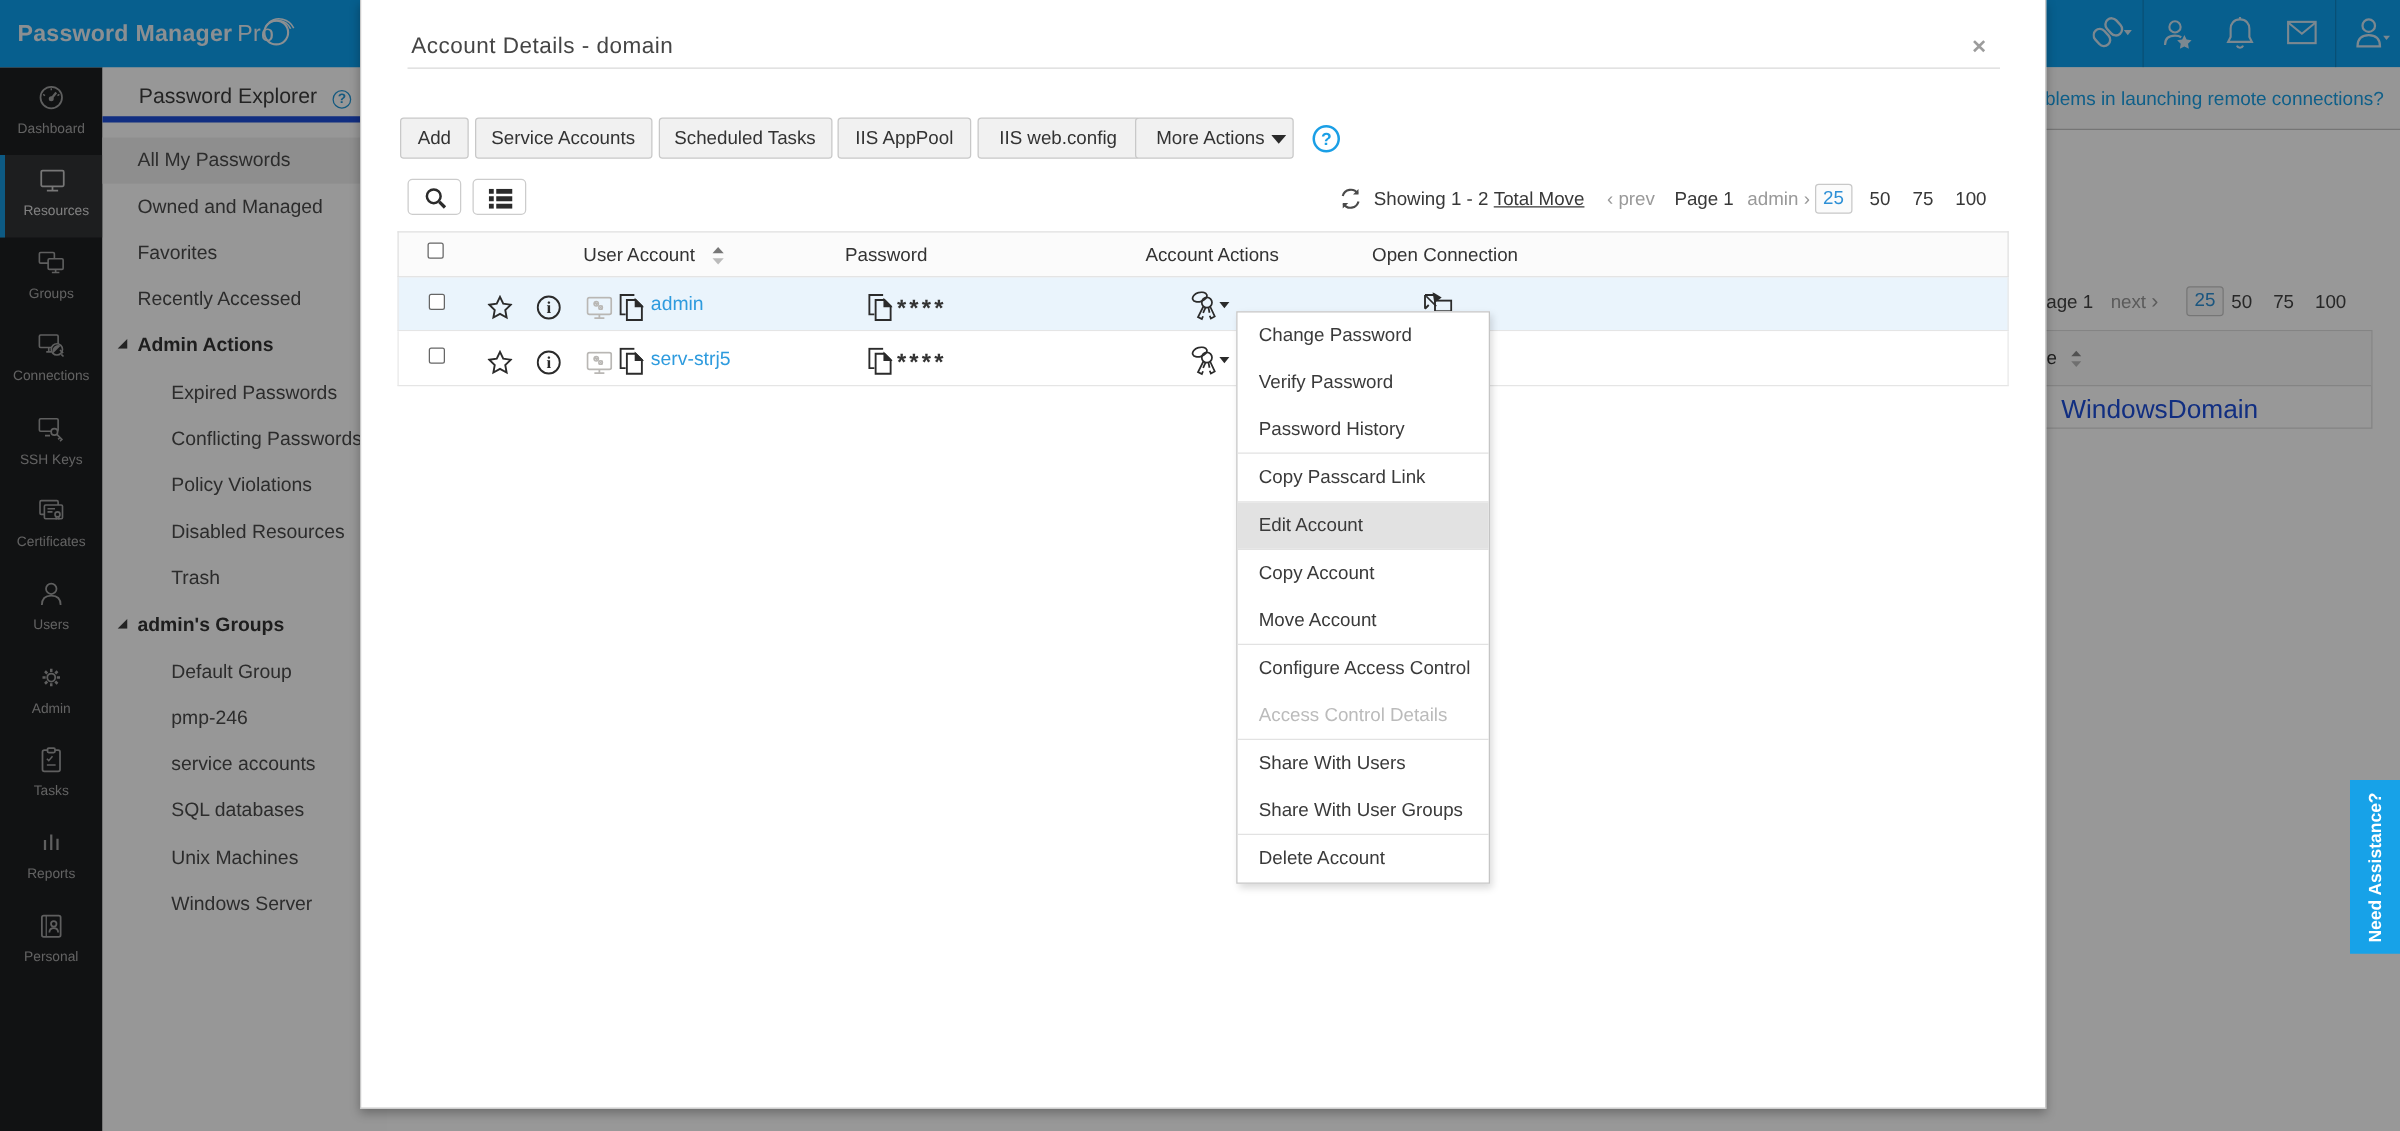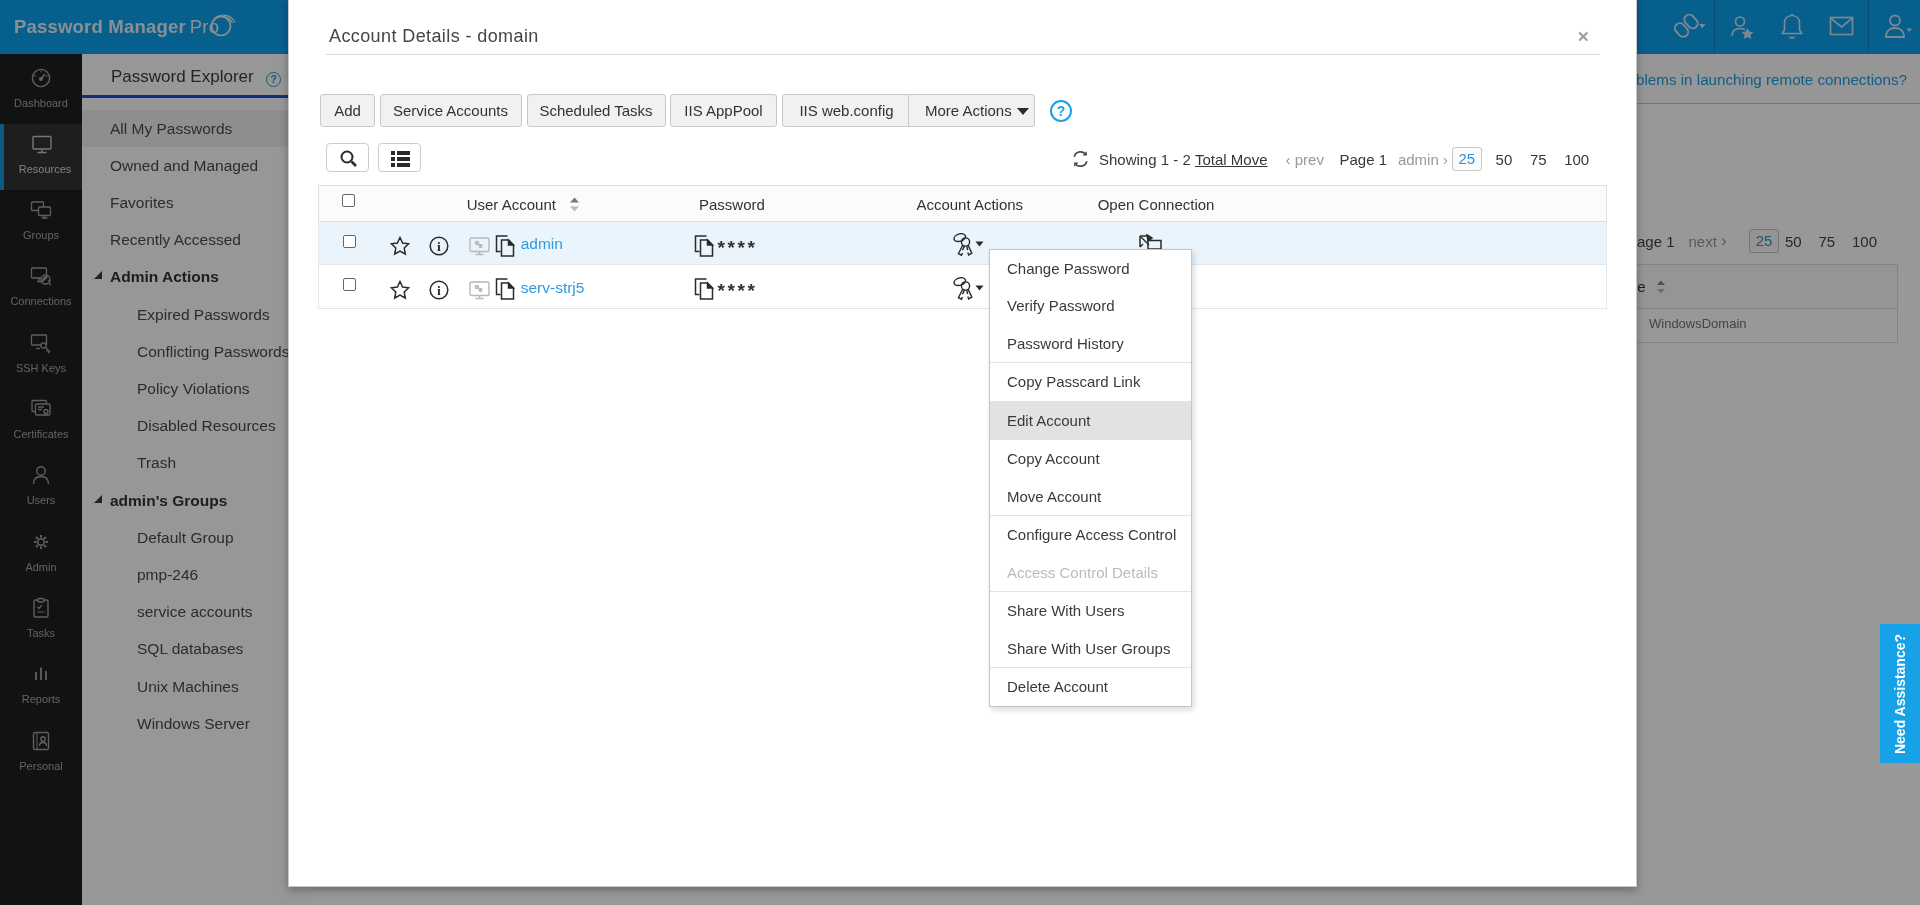--- a/index.html
+++ b/index.html
@@ -11,21 +11,21 @@
 #topbar { position:absolute; left:0; top:0; width:1920px; height:54px; background:#0C9FEE; }
 #logo { position:absolute; left:14px; top:16px; color:#E9F0F5; font-size:18.5px; font-weight:bold; letter-spacing:0.2px; }
 #logo .pro { font-weight:normal; margin-left:4px; }
 .tb-div { position:absolute; top:0; width:1px; height:54px; background:#0F85C4; }
 #sidebar { position:absolute; left:0; top:54px; width:82px; height:851px; background:#1E1F21; }
 .sb-item { position:absolute; left:0; width:82px; height:66.3px; text-align:center; }
 .sb-item svg { position:absolute; left:29px; top:8px; }
 .sb-item .lbl { position:absolute; left:0; top:39px; width:82px; font-size:11px; color:#A6A6A6; }
 .sb-item.active { background:#313335; border-left:4px solid #1697DC; }
 #panel { position:absolute; left:82px; top:54px; width:228px; height:851px; background:#FDFDFD; }
-#panel-hd { position:absolute; left:0; top:0; width:228px; height:43.5px; border-bottom:3px solid #1d4ed8; }
+#panel-hd { position:absolute; left:0; top:0; width:228px; height:43.5px; border-bottom:5px solid #1d4ed8; }
 #panel-hd .t { position:absolute; left:29px; top:13px; font-size:17px; color:#3C3C3C; }
 .tree-item { position:absolute; left:0; width:228px; height:37.2px; line-height:37.2px; font-size:15.5px; color:#4B4B4B; }
 .tree-item .tx { position:absolute; left:28px; top:0; }
 .tree-item.child .tx { left:55px; }
 .tree-item.hd { font-weight:bold; color:#333; }
 .tree-item.sel { background:#EFEFEF; }
 .tri { position:absolute; left:12px; top:13px; }
 #content { position:absolute; left:310px; top:54px; width:1610px; height:851px; background:#fff; }
 #strip { position:absolute; left:0; top:0; width:1610px; height:50px; background:#FCFCFC; border-bottom:1px solid #C4C4C4; }
 #strip .link { position:absolute; right:13px; top:17px; font-size:15.2px; color:#1A9FE5; white-space:nowrap; }
@@ -257,21 +257,21 @@
   <div class="u-pg" style="left:1508.5px;top:178.5px">75</div>
   <div class="u-pg" style="left:1542px;top:178.5px">100</div>
   <div id="u-table">
     <div id="u-thead">
       <span style="position:absolute;left:344px;top:13px;font-size:15px;color:#333">Resource Type</span>
       <svg style="position:absolute;left:455px;top:13px" width="10" height="18" viewBox="0 0 10 18">
           <path d="M1 7 L5 2.5 L9 7 Z" fill="#888"></path>
           <path d="M1 11 L5 15.5 L9 11 Z" fill="#BBB"></path>
         </svg>
     </div>
-    <span style="position:absolute;left:448px;top:51px;font-size:13px;color:#737373">WindowsDomain</span>
+    <span style="position:absolute;left:448px;top:51px;font-size:21px;color:#1d4ed8">WindowsDomain</span>
   </div>
 </div>
 
 <svg class="abs" style="left:1674px;top:12px" width="32" height="28" viewBox="0 0 32 28" fill="none" stroke="#CFE4F2" stroke-width="1.9">
   <rect x="2.5" y="10.5" width="10" height="15" rx="5" transform="rotate(-42 7.5 18)"></rect>
   <rect x="12" y="2" width="10" height="15" rx="5" transform="rotate(-42 17 9.5)"></rect>
   <path d="M25 12 L31.5 12 L28.2 16.2 Z" fill="#CFE4F2" stroke="none"></path>
 </svg>
 <svg class="abs" style="left:1728px;top:13px" width="28" height="28" viewBox="0 0 28 28" fill="none" stroke="#CFE4F2" stroke-width="1.7">
   <circle cx="12" cy="8.5" r="4.5"></circle>
@@ -352,21 +352,21 @@
   <span class="pgtxt" style="left:1275.2px">100</span>
 
   <div id="m-table">
     <div id="m-thead">
       <div class="cb" style="left:22.5px;top:8.5px"></div>
       <span class="th" style="left:147.7px">User Account</span>
       <svg style="position:absolute;left:250px;top:9px" width="11" height="19" viewBox="0 0 11 19">
           <path d="M1 7.5 L5.5 2.5 L10 7.5 Z" fill="#777"></path>
           <path d="M1 11.5 L5.5 16.5 L10 11.5 Z" fill="#BBB"></path>
         </svg>
-      <span class="th" style="left:380px">Password</span>
+      <span class="th" style="left:357px">Password</span>
       <span class="th" style="left:597.4px">Account Actions</span>
       <span class="th" style="left:778.7px">Open Connection</span>
     </div>
 
     <div class="row" id="row1">
       <div class="cb" style="left:23.5px;top:13px"></div>
       <svg class="abs" style="left:71px;top:14.5px" width="20" height="20" viewBox="0 0 20 20" fill="none" stroke="#2B2B2B" stroke-width="1.5">
         <path d="M10 1.5 L12.6 7 L18.6 7.8 L14.2 12 L15.3 18 L10 15.1 L4.7 18 L5.8 12 L1.4 7.8 L7.4 7 Z"></path>
       </svg>
       <svg class="abs" style="left:110px;top:14.5px" width="20" height="20" viewBox="0 0 20 20" fill="none" stroke="#2B2B2B" stroke-width="1.5">

